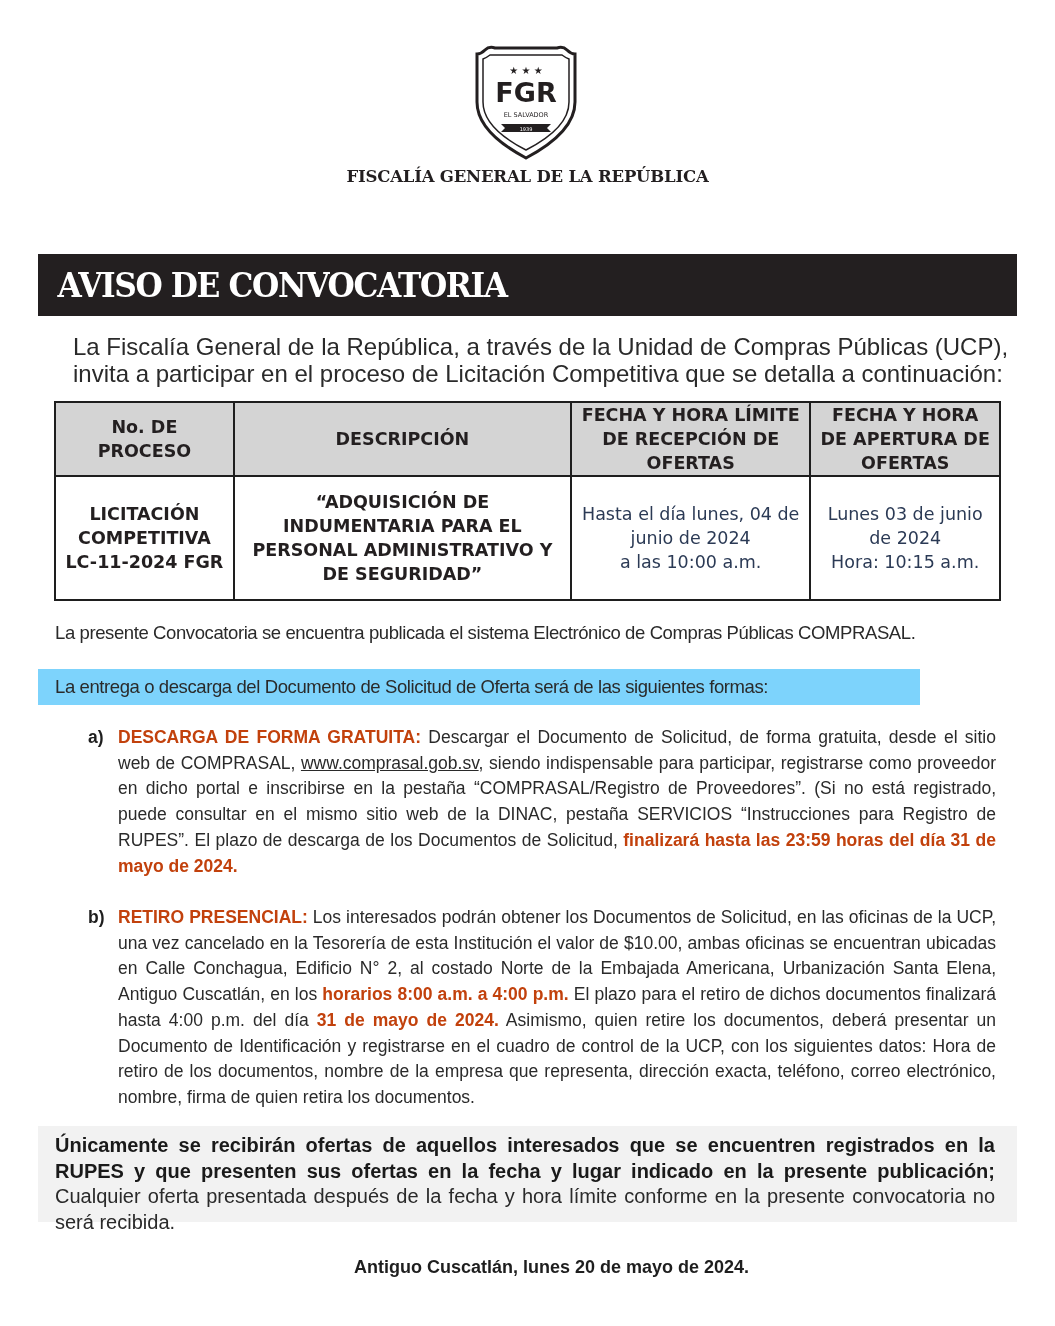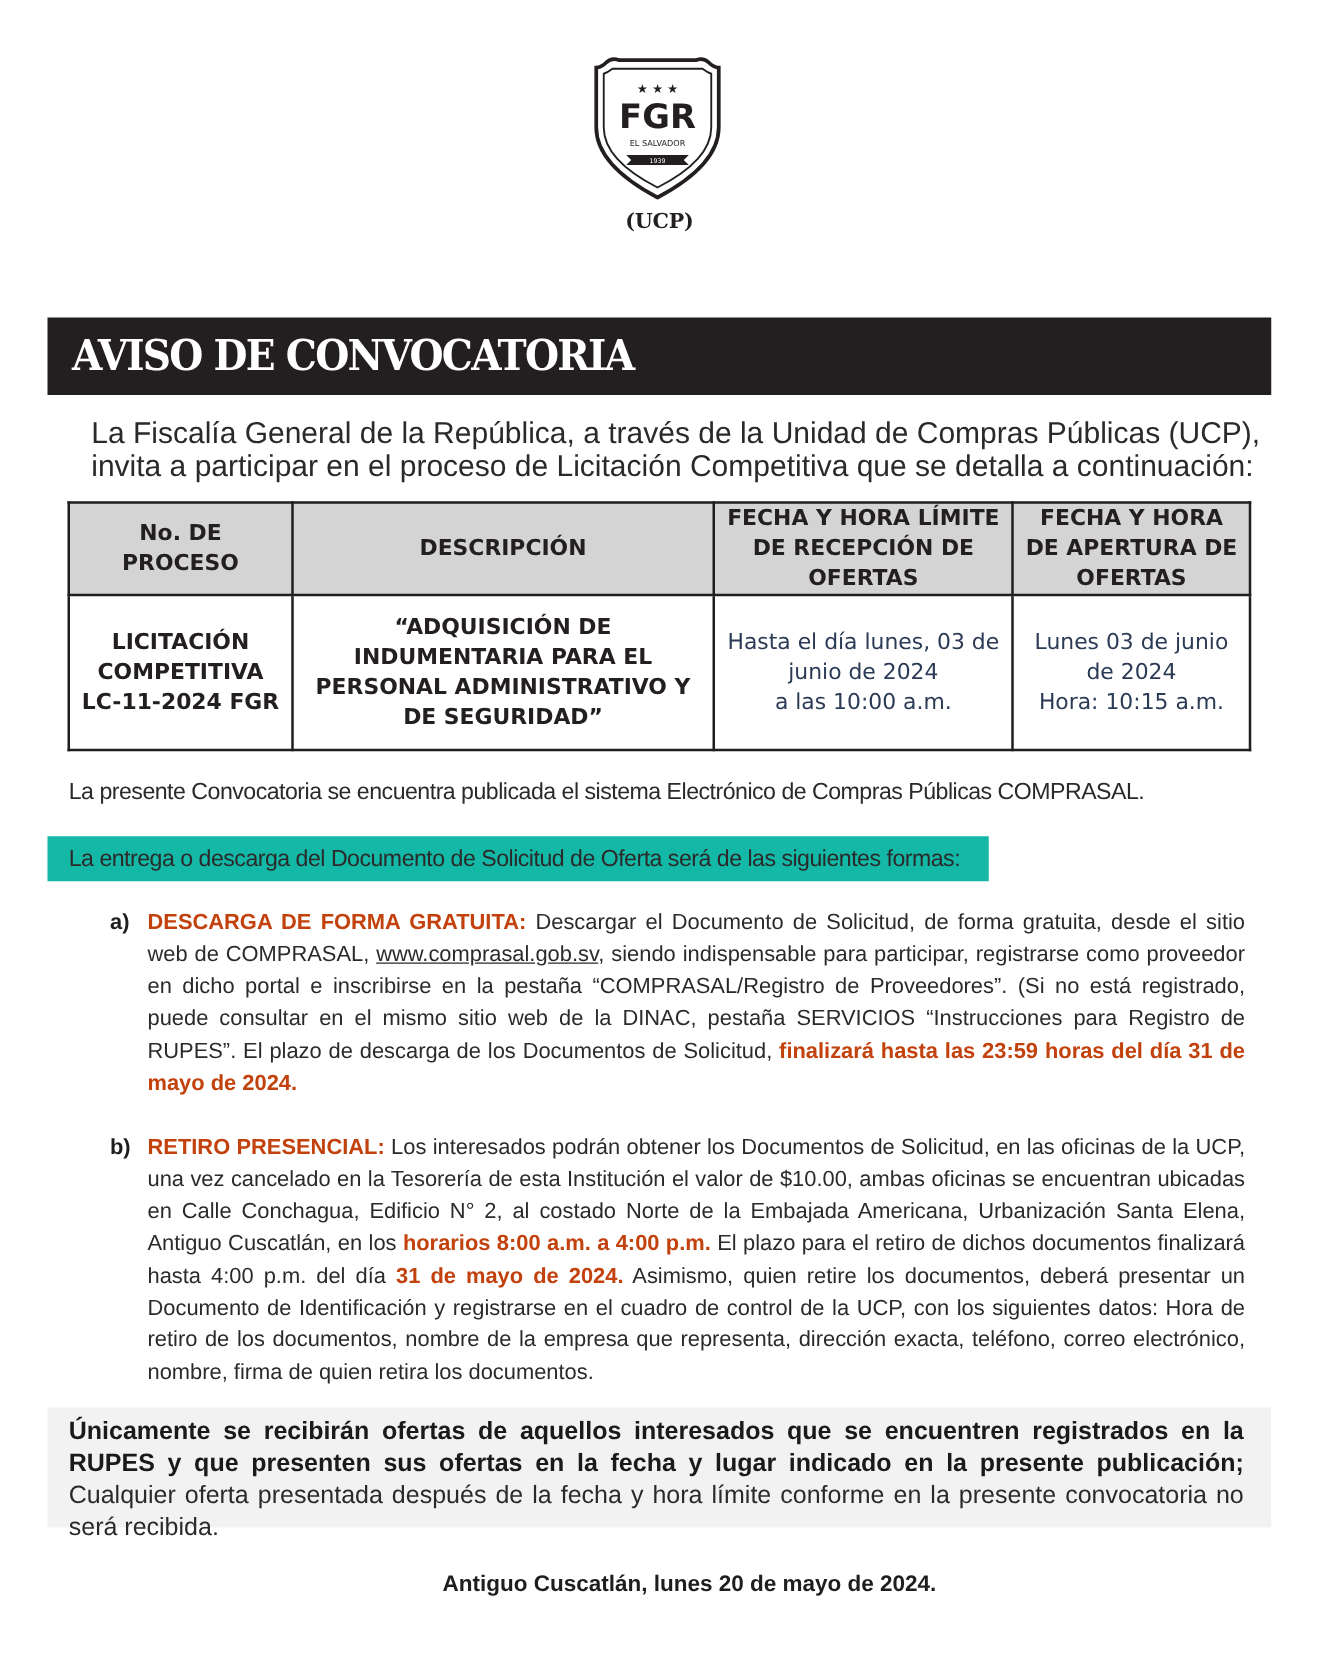--- a/index.html
+++ b/index.html
@@ -20,21 +20,21 @@
     table.proc { position: absolute; left: 54px; top: 401px; width: 947px; border-collapse: collapse;
                  font-family: "DejaVu Sans", sans-serif; }
     table.proc th, table.proc td { border: 2.5px solid #1e1e1e; text-align: center; vertical-align: middle; }
     table.proc th { background: #d4d4d4; font-weight: bold; font-size: 17.5px; line-height: 24px; height: 72px; color: #231f20; padding: 0 6px; }
     table.proc td { height: 124px; font-size: 17.5px; line-height: 24px; padding: 0 6px; color: #231f20; }
     table.proc td.bold { font-weight: bold; }
     table.proc td.light { font-weight: normal; color: #2b3a55; }
     .c1 { width: 179px; } .c2 { width: 338px; } .c3 { width: 240px; } .c4 { width: 190px; }
 
     .pub { position: absolute; left: 55px; top: 622px; font-size: 18.5px; color: #2a2a2a; letter-spacing: -0.4px; }
-    .delivery { position: absolute; left: 38px; top: 669px; width: 753px; height: 36px; background: #14b8a6;
+    .delivery { position: absolute; left: 38px; top: 669px; width: 882px; height: 36px; background: #7dd3fc;
                 font-size: 18.5px; line-height: 36px; padding-left: 17px; color: #2a2a2a; letter-spacing: -0.4px; }
 
     .item { position: absolute; left: 88px; width: 908px; font-size: 17.5px; line-height: 25.7px; color: #2a2a2a; }
     .item .marker { position: absolute; left: 0; top: 0; font-weight: bold; color: #1e1e1e; }
     .item .item-text { margin-left: 30px; text-align: justify; }
     .item b { color: #c2410c; }
     .item a { color: #2a2a2a; text-decoration: underline; }
     .item-a { top: 725px; }
     .item-b { top: 905px; }
 
@@ -53,21 +53,21 @@
     <path d="M19 11 L91 11 Q95 14 98 15 L98 58 Q98 84 55 106 Q12 84 12 58 L12 15 Q15 14 19 11 Z" fill="#ffffff" stroke="#231f20" stroke-width="1.5"></path>
     <text x="55" y="30" text-anchor="middle" font-family="DejaVu Sans, sans-serif" font-size="10" fill="#231f20">★ ★ ★</text>
     <text x="55" y="58" text-anchor="middle" font-family="DejaVu Sans, sans-serif" font-weight="bold" font-size="27" fill="#231f20">FGR</text>
     <text x="55" y="73" text-anchor="middle" font-family="DejaVu Sans, sans-serif" font-size="6.5" fill="#231f20">EL SALVADOR</text>
     <path d="M30 80 L80 80 L76 84 L80 88 L30 88 L34 84 Z" fill="#231f20"></path>
     <text x="55" y="86.5" text-anchor="middle" font-family="DejaVu Sans, sans-serif" font-size="5" fill="#ffffff">1939</text>
   </svg>
 </div>
 
 <div class="org">
-  <div>(UCP)</div>
+  <div>FISCALÍA GENERAL DE LA REPÚBLICA</div>
 </div>
 
 <div class="banner">
   <span>AVISO DE CONVOCATORIA</span>
 </div>
 
 <p class="intro">La Fiscalía General de la República, a través de la Unidad de Compras Públicas (UCP), invita a participar en el proceso de Licitación Competitiva que se detalla a continuación:</p>
 
 <table class="proc">
   <thead>
@@ -80,21 +80,21 @@
   </thead>
   <tbody>
     <tr>
       <td class="bold">
         <div>LICITACIÓN</div>
         <div>COMPETITIVA</div>
         <div>LC-11-2024 FGR</div>
       </td>
       <td class="bold">“ADQUISICIÓN DE INDUMENTARIA PARA EL PERSONAL ADMINISTRATIVO Y DE SEGURIDAD”</td>
       <td class="light">
-        <div>Hasta el día lunes, 03 de junio de 2024</div>
+        <div>Hasta el día lunes, 04 de junio de 2024</div>
         <div>a las 10:00 a.m.</div>
       </td>
       <td class="light">
         <div>Lunes 03 de junio de 2024</div>
         <div>Hora: 10:15 a.m.</div>
       </td>
     </tr>
   </tbody>
 </table>
 

